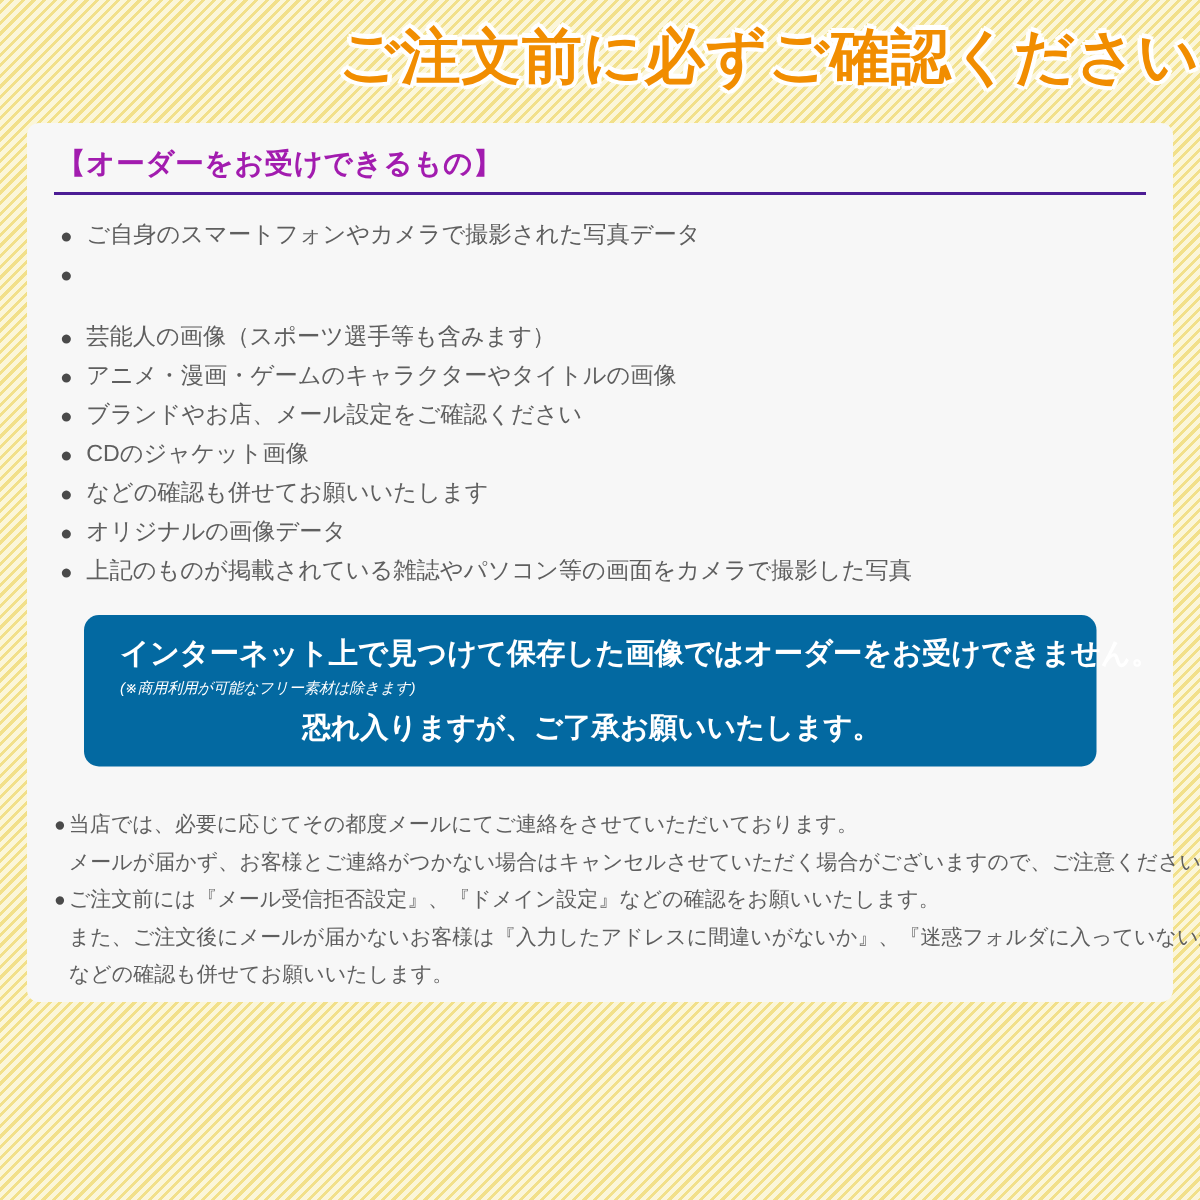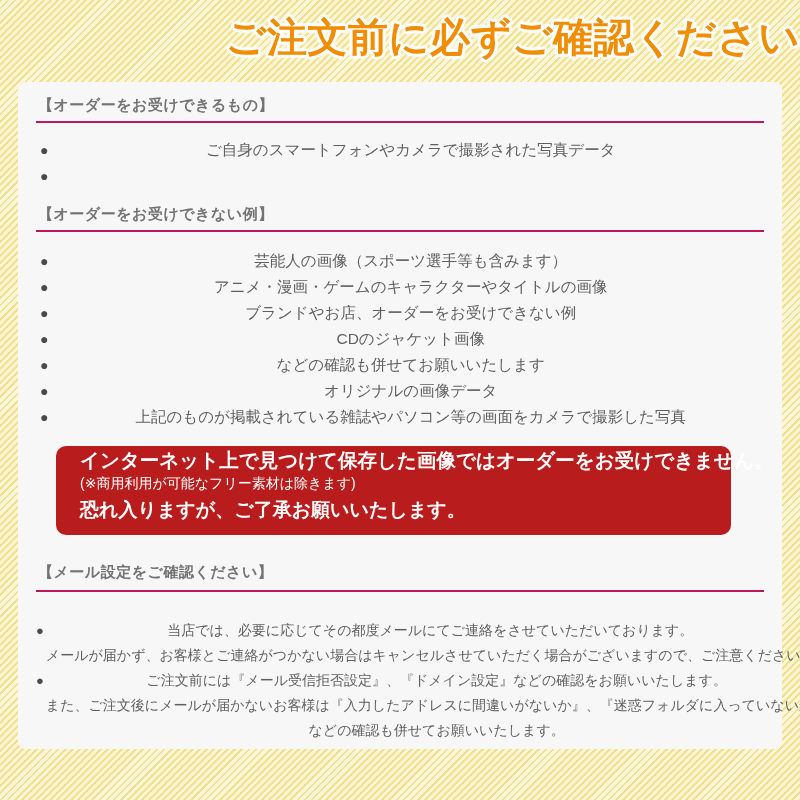--- a/index.html
+++ b/index.html
@@ -19,40 +19,40 @@
       -2px -2px 0 #fff, 2px -2px 0 #fff, -2px 2px 0 #fff, 2px 2px 0 #fff,
       0 -3px 0 #fff, 0 3px 0 #fff, -3px 0 0 #fff, 3px 0 0 #fff,
       0 0 6px #fff;
   }
   .card {
     margin:0 18px; background:#f7f7f7; border-radius:8px;
     padding:8px 18px 6px 18px;
   }
   .sec-h {
     margin:0; padding:6px 2px 6px 2px;
-    font-size:15px; font-weight:bold; color:#737373;
-    border-bottom:2px solid #be185d;
+    font-size:19px; font-weight:bold; color:#a21caf;
+    border-bottom:2px solid #4c1d95;
     letter-spacing:0.5px;
   }
   .blist { list-style:none; margin:14px 0 10px 0; padding:0 0 0 4px;
     font-size:15.5px; color:#5f5f5f; }
   .blist li { display:flex; line-height:26px; align-items:flex-start; }
   .bullet { color:#4a4a4a; margin-right:9px; font-size:14px; flex:0 0 auto; }
-  .txt { flex:1 1 auto;text-align:center; }
+  .txt { flex:1 1 auto; }
   .txt div { white-space:nowrap; }
   .sec2 .sec-h { margin-top:10px; }
   .sec2 .blist { margin-top:16px; margin-bottom:0; }
   .notice {
     margin:16px 33px 0 20px;
-    background:#b91c1c; border-radius:10px;
-    padding:0 22px 12px 24px; color:#ffffff;
+    background:#0369a1; border-radius:10px;
+    padding:12px 22px 12px 24px; color:#ffffff;
   }
   .notice .n1 { font-size:19.5px; font-weight:bold; line-height:28px; white-space:nowrap; }
-  .notice .n2 { font-size:14px; line-height:19px; white-space:nowrap; }
-  .notice .n3 { font-size:19px; font-weight:bold; line-height:26px; margin-top:4px; white-space:nowrap; }
+  .notice .n2 { font-size:10px; line-height:19px; white-space:nowrap;font-style:italic; }
+  .notice .n3 { font-size:19px; font-weight:bold; line-height:26px; margin-top:4px; white-space:nowrap;text-align:center; }
   .sec3 .sec-h { margin-top:22px; padding-bottom:8px; }
   .sec3 .blist { margin-top:26px; margin-bottom:0; padding-left:0; font-size:14px; }
   .sec3 .blist li { line-height:25px; }
   .sec3 .bullet { margin-right:2px; font-size:13px; }
 </style>
 </head>
 <body>
 
 <h1 class="title">ご注文前に必ずご確認ください</h1>
 
@@ -69,38 +69,37 @@
       </li>
       <li>
         <span class="bullet">●</span>
         <div class="txt">
         </div>
       </li>
     </ul>
   </section>
 
   <section class="sec2">
-    <h2 class="sec-h">【オーダーをお受けできない例】</h2>
     <ul class="blist">
       <li>
         <span class="bullet">●</span>
         <div class="txt">
             <div>芸能人の画像（スポーツ選手等も含みます）</div>
           </div>
       </li>
       <li>
         <span class="bullet">●</span>
         <div class="txt">
             <div>アニメ・漫画・ゲームのキャラクターやタイトルの画像</div>
           </div>
       </li>
       <li>
         <span class="bullet">●</span>
         <div class="txt">
-            <div>ブランドやお店、オーダーをお受けできない例</div>
+            <div>ブランドやお店、メール設定をご確認ください</div>
           </div>
       </li>
       <li>
         <span class="bullet">●</span>
         <div class="txt">
             <div>CDのジャケット画像</div>
           </div>
       </li>
       <li>
         <span class="bullet">●</span>
@@ -123,21 +122,20 @@
     </ul>
   </section>
 
   <div class="notice">
     <div class="n1">インターネット上で見つけて保存した画像ではオーダーをお受けできません。</div>
     <div class="n2">(※商用利用が可能なフリー素材は除きます)</div>
     <div class="n3">恐れ入りますが、ご了承お願いいたします。</div>
   </div>
 
   <section class="sec3">
-    <h2 class="sec-h">【メール設定をご確認ください】</h2>
     <ul class="blist">
       <li>
         <span class="bullet">●</span>
         <div class="txt">
           <div>当店では、必要に応じてその都度メールにてご連絡をさせていただいております。</div>
           <div>メールが届かず、お客様とご連絡がつかない場合はキャンセルさせていただく場合がございますので、ご注意ください。</div>
         </div>
       </li>
       <li>
         <span class="bullet">●</span>

